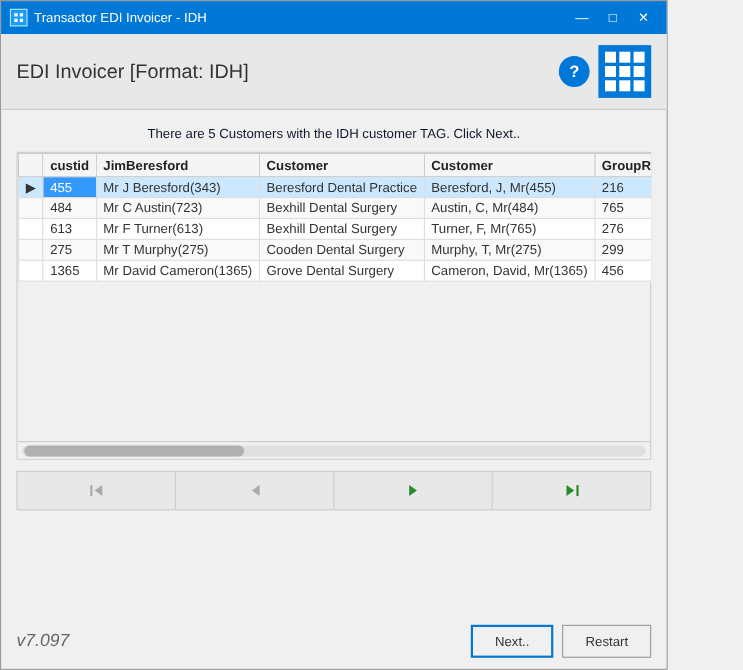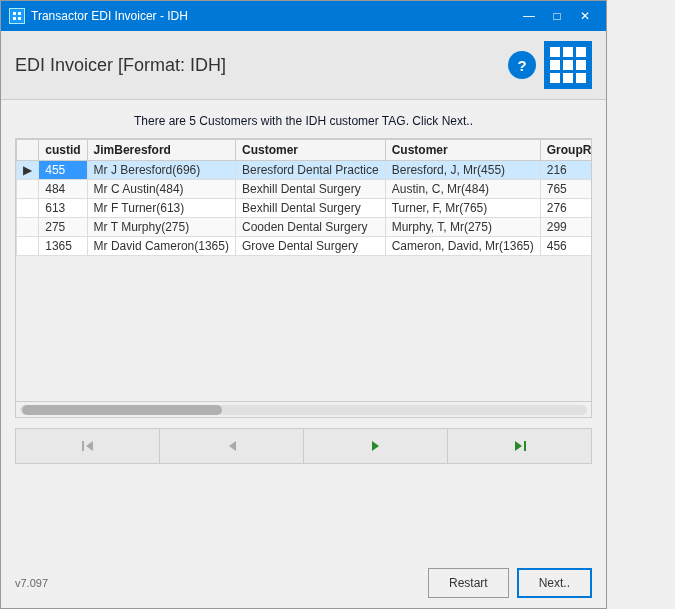--- a/index.html
+++ b/index.html
@@ -197,22 +197,23 @@
     .nav-btn.gray { color: #aaa; }
 
     .footer {
       padding: 10px 14px;
       display: flex;
       align-items: center;
       justify-content: space-between;
       flex-shrink: 0;
     }
     .version {
-      font-size: 11px;
+      font-size: 16px;
       color: #666;
+      font-style: italic;
     }
     .footer-buttons {
       display: flex;
       gap: 8px;
     }
     .btn {
       padding: 6px 20px;
       font-size: 12px;
       cursor: pointer;
       border: 1px solid #999;
@@ -282,30 +283,30 @@
               <th>Customer</th>
               <th>GroupRef_GDC</th>
               <th>email</th>
 
             </tr>
           </thead>
           <tbody id="table-body">
           <tr class="selected">
                 <td style="text-align: center; color: rgb(51, 51, 51); width: 20px;">▶</td>
                 <td style="background: rgb(51, 153, 255); color: white; margin-left: 32px;">455</td>
-                <td>Mr J Beresford(696)</td>
+                <td>Mr J Beresford(343)</td>
                 <td>Beresford Dental Practice</td>
                 <td>Beresford, J, Mr(455)</td>
                 <td>216</td>
                 <td>JimBeresford@my.mymail</td>
               </tr>
               <tr>
                 <td style="text-align: center; color: rgb(51, 51, 51); width: 20px;"></td>
                 <td>484</td>
-                <td>Mr C Austin(484)</td>
+                <td>Mr C Austin(723)</td>
                 <td>Bexhill Dental Surgery</td>
                 <td>Austin, C, Mr(484)</td>
                 <td>765</td>
                 <td>info@transactor.co.uk</td>
               </tr>
               <tr>
                 <td style="text-align: center; color: rgb(51, 51, 51); width: 20px;"></td>
                 <td>613</td>
                 <td>Mr F Turner(613)</td>
                 <td>Bexhill Dental Surgery</td>
@@ -364,17 +365,17 @@
           <polygon points="4,4 11,9 4,14" fill="#2a8a2a"></polygon>
           <rect x="13" y="4" width="2" height="10" fill="#2a8a2a"></rect>
         </svg>
       </button>
     </div>
   </div>
 
   <div class="footer">
     <span class="version">v7.097</span>
     <div class="footer-buttons">
+      <button class="btn primary">Next..</button>
       <button class="btn">Restart</button>
-      <button class="btn primary">Next..</button>
     </div>
   </div>
 </div>
 
 </body></html>

